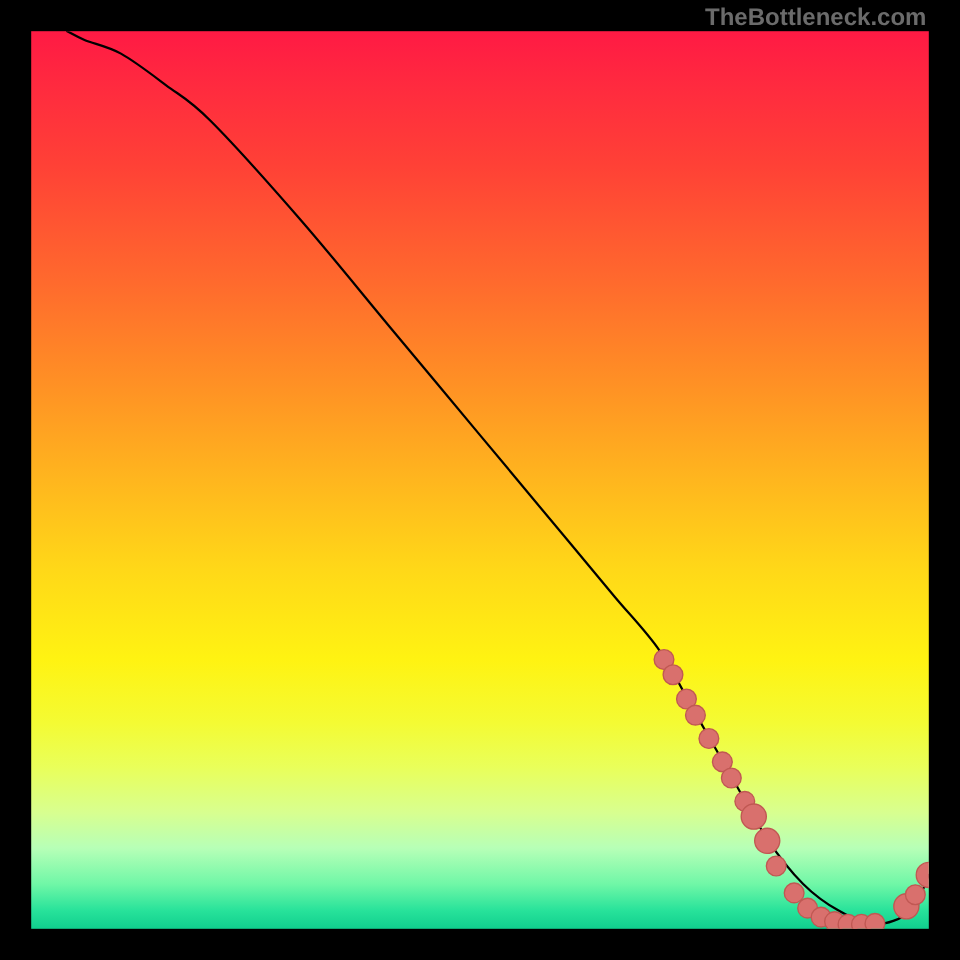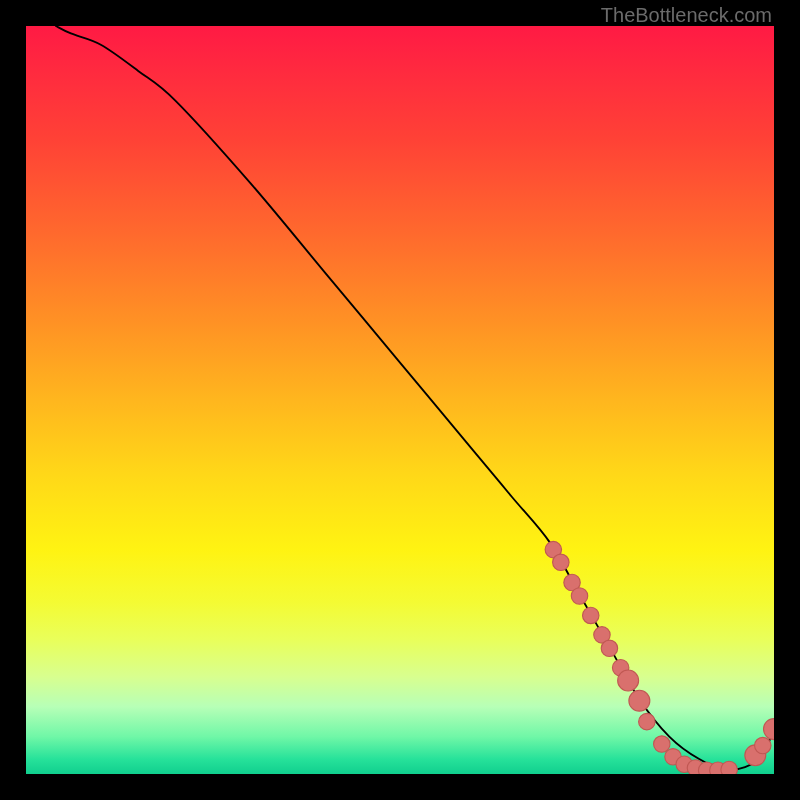--- a/index.html
+++ b/index.html
@@ -9,21 +9,21 @@
     background: #000;
     position: relative;
     font-family: Arial, Helvetica, sans-serif;
   }
   .watermark {
     position: absolute;
     top: 4px;
     right: 28px;
     color: #6b6b6b;
     font-size: 20px;
-    font-weight: 400;
+    font-weight: 700;
     z-index: 10;
   }
   .plot {
     position: absolute;
     top: 26px;
     left: 26px;
     width: 748px;
     height: 748px;
   }
   .grad {

